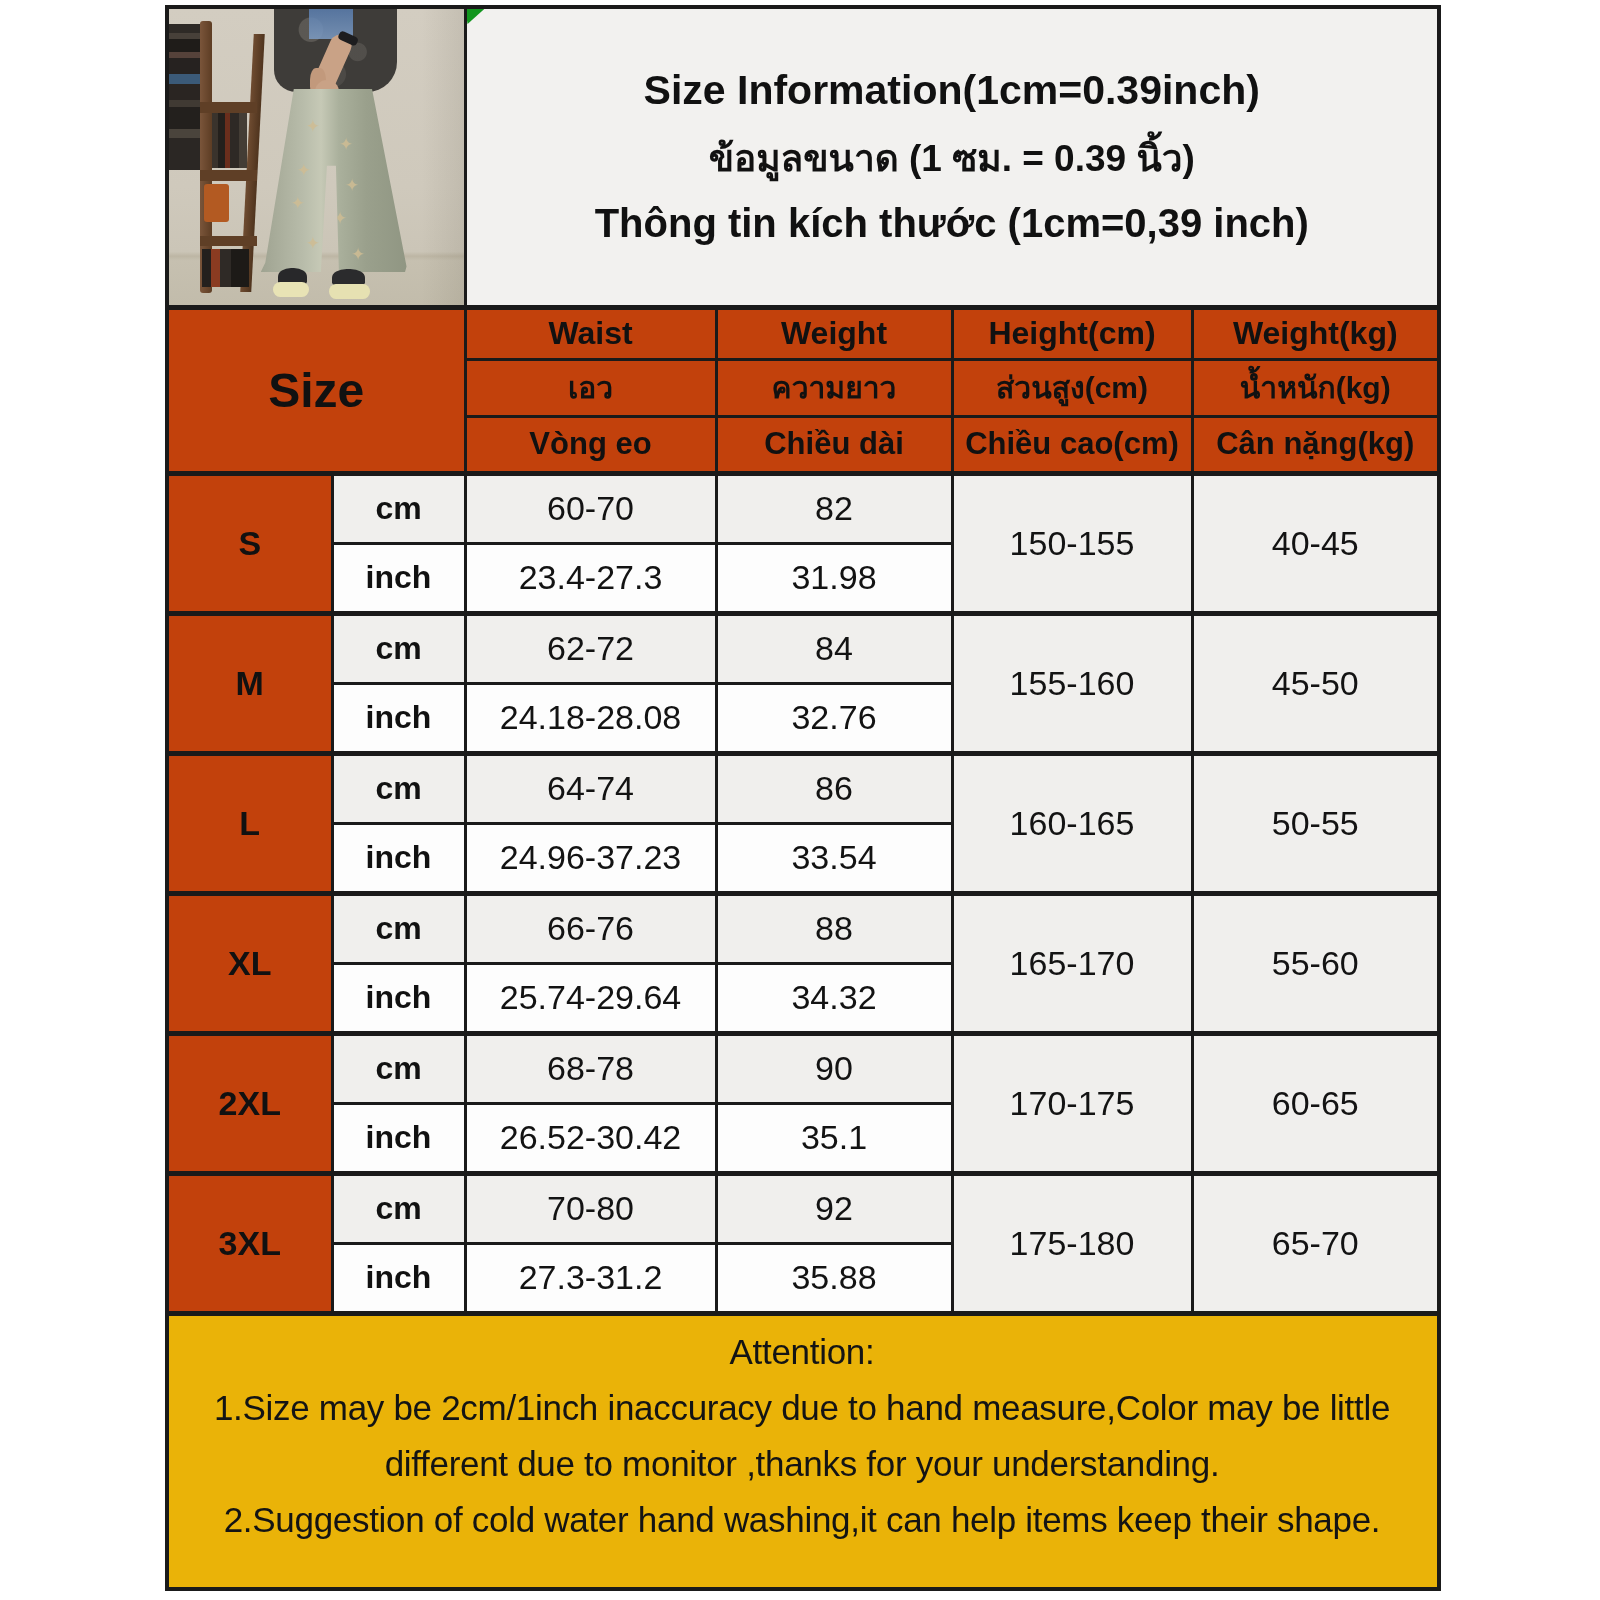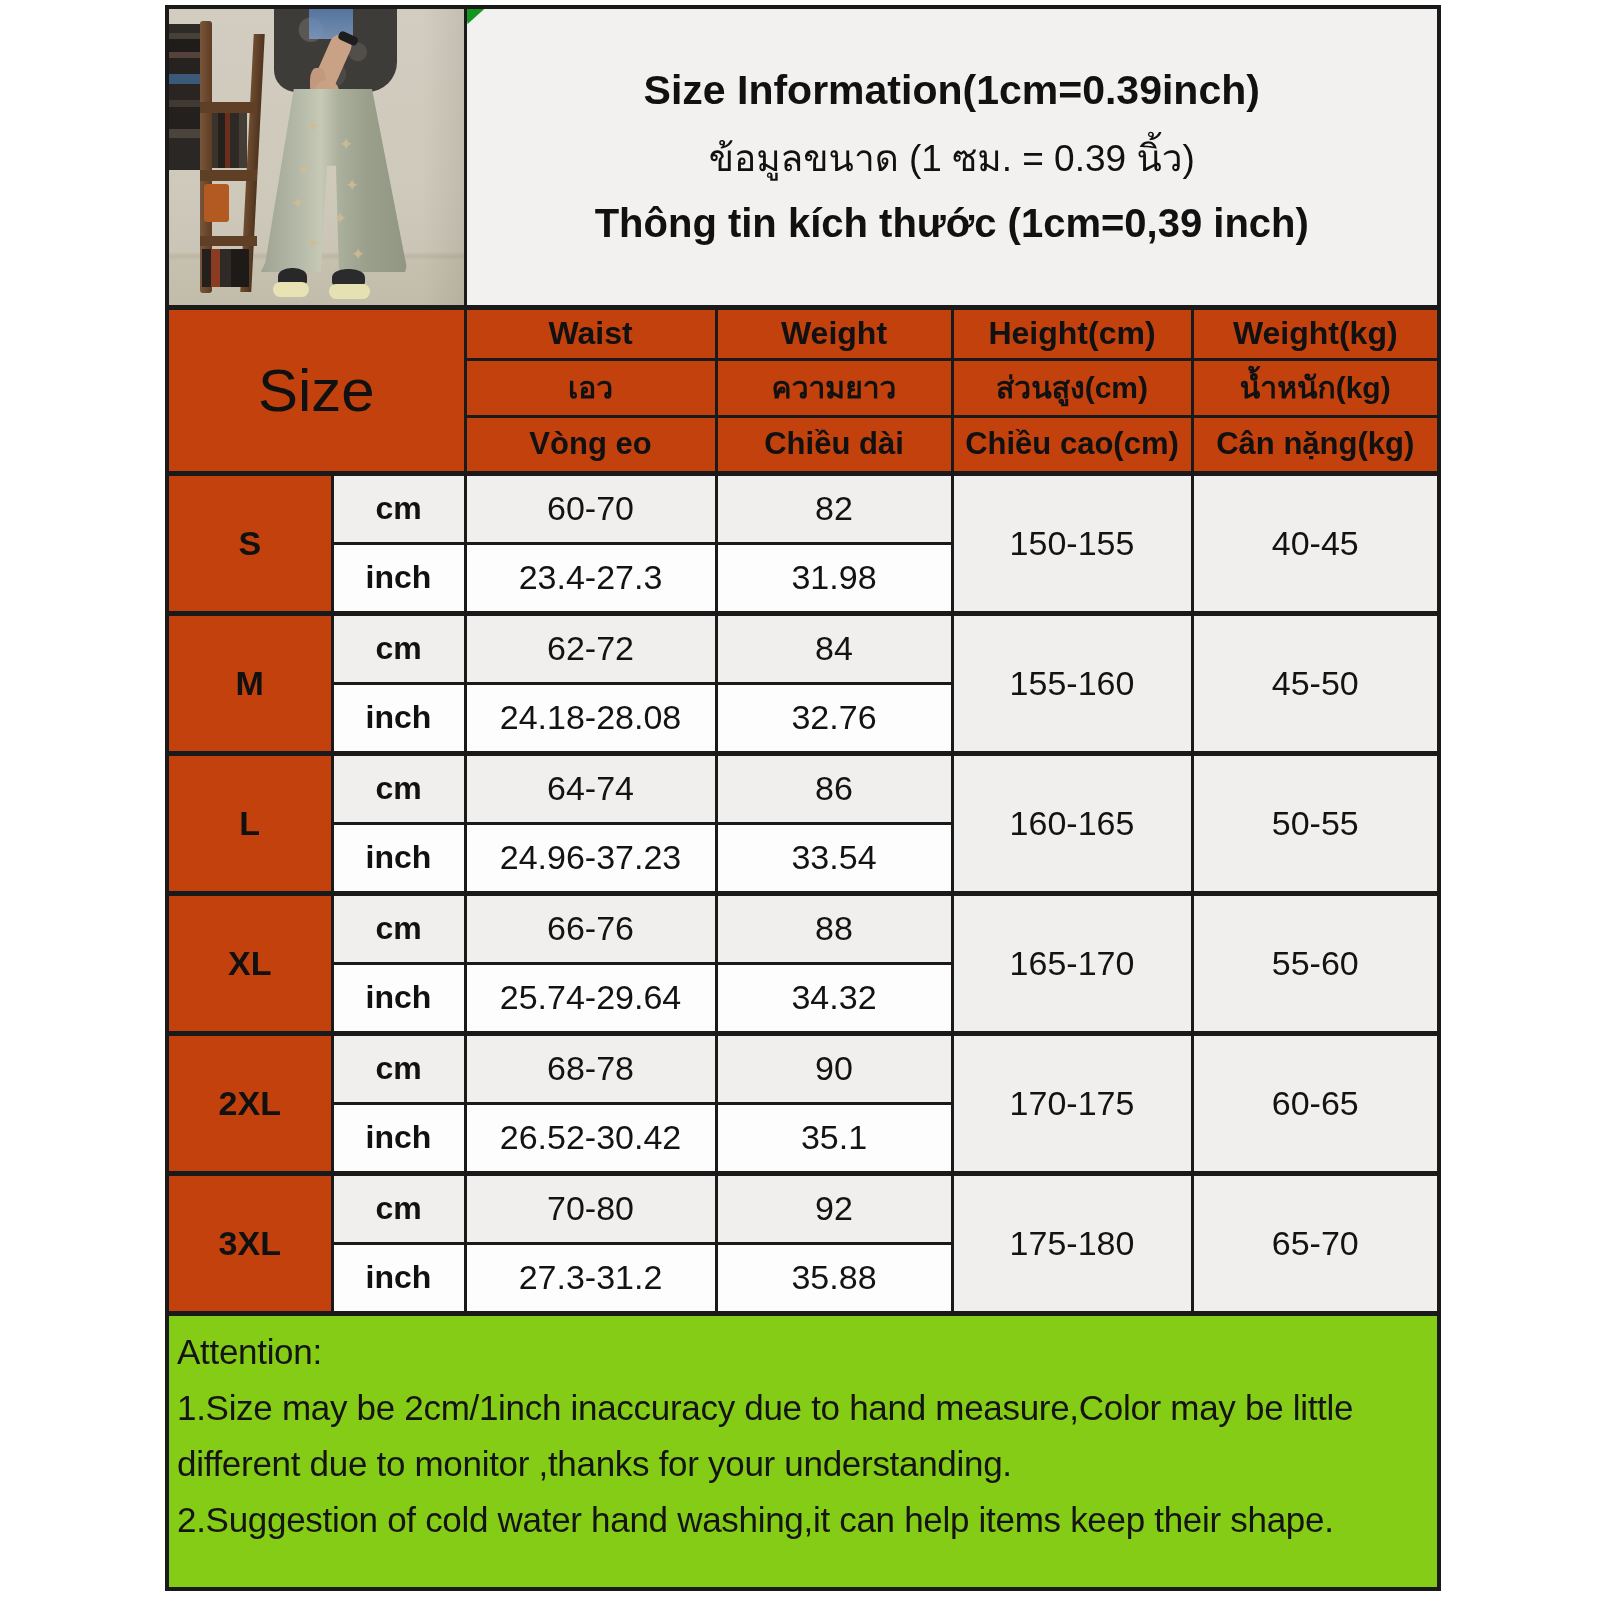--- a/index.html
+++ b/index.html
@@ -22,34 +22,34 @@
   tr.group-start td{border-top-width:5px;}
   tr.r-att td{border-top-width:5px;}
 
   .cell-gray{background:#c2410c;}
   .cell-light{background:#f0efed;}
   .cell-white{background:#fdfdfd;}
 
   .title-cell{background:#f2f1ef;position:relative;}
   .title-wrap{display:flex;flex-direction:column;justify-content:flex-start;align-items:center;height:100%;gap:14px;}
   .t-en{font-size:41px;font-weight:bold;letter-spacing:0;}
-  .t-th{font-size:37px;font-weight:normal;}
+  .t-th{font-size:37px;font-weight:bold;}
   .t-vi{font-size:40px;font-weight:bold;}
   .corner-flag{position:absolute;left:-2px;top:-2px;width:22px;height:17px;background:#12961e;
     clip-path:polygon(0 0,100% 0,14% 100%);}
 
-  .size-big{font-size:60px;font-weight:normal;}
+  .size-big{font-size:48px;font-weight:bold;}
   .hdr-en{font-size:32px;font-weight:bold;}
   .hdr-th{font-size:30px;font-weight:bold;margin-left:20px;}
   .hdr-vi{font-size:31px;font-weight:bold;}
   .size-label{font-size:34px;font-weight:bold;}
   .unit{font-size:32px;font-weight:bold;}
   .val{font-size:34px;font-weight:400;color:#131313;}
 
-  .attention-cell{background:#84cc16;text-align:left;vertical-align:top;padding:8px 10px 0 8px;}
+  .attention-cell{background:#eab308;text-align:center;vertical-align:top;padding:8px 10px 0 8px;}
   .attention-cell .att-line{font-size:35px;line-height:56px;color:#141414;letter-spacing:-0.3px;}
 
   
   .photo-cell{padding:0;background:#cdc7ba;position:relative;}
   .photo{position:absolute;inset:0;overflow:hidden;
     background:linear-gradient(180deg,#d3cdc1 0%,#cfc9bc 60%,#cbc5b7 82%,#bdb6a4 83.5%,#c6c0b0 85%,#c2bcab 100%);}
   .wall-shade{position:absolute;right:0;top:0;width:14%;height:100%;
     background:linear-gradient(90deg,rgba(0,0,0,0) 0%,rgba(90,85,70,.12) 100%);}
   .shelf{position:absolute;left:-2%;top:4%;width:33%;height:92%;}
   .book-stack-top{position:absolute;left:0;top:1%;width:40%;height:54%;

